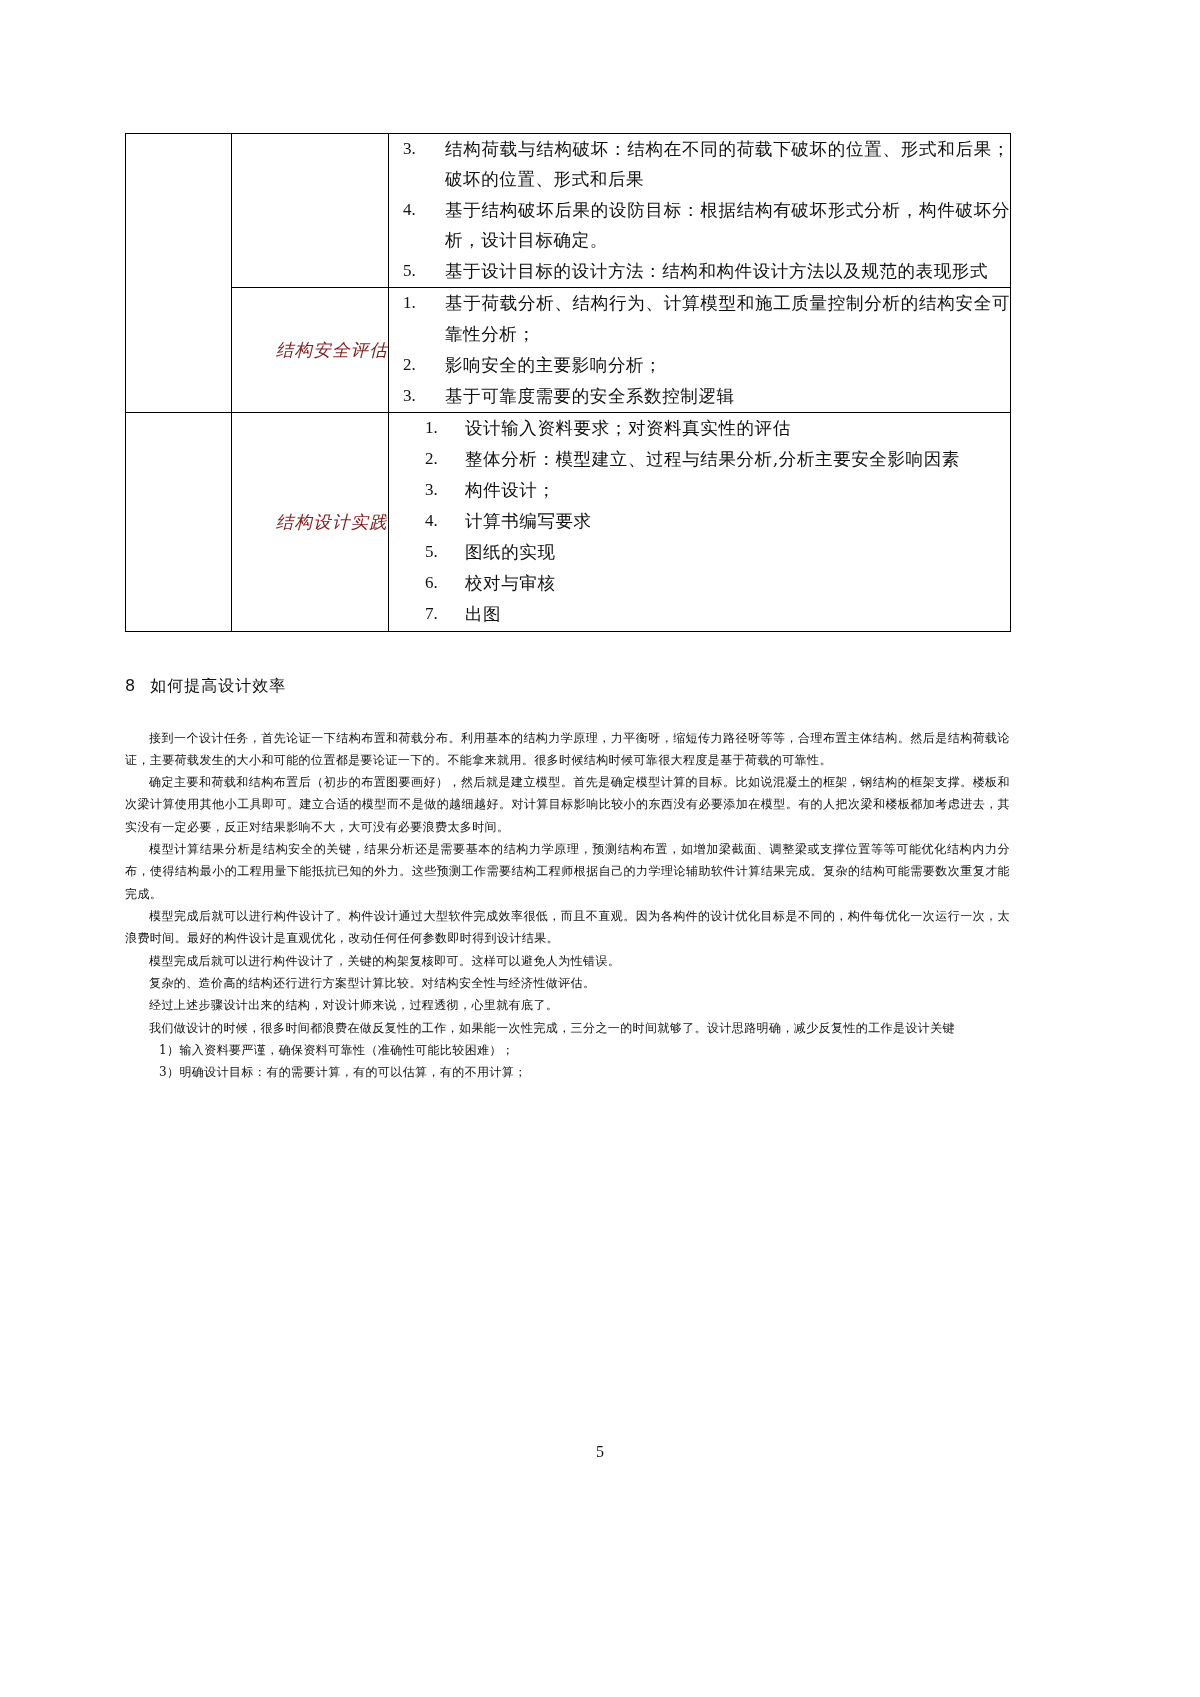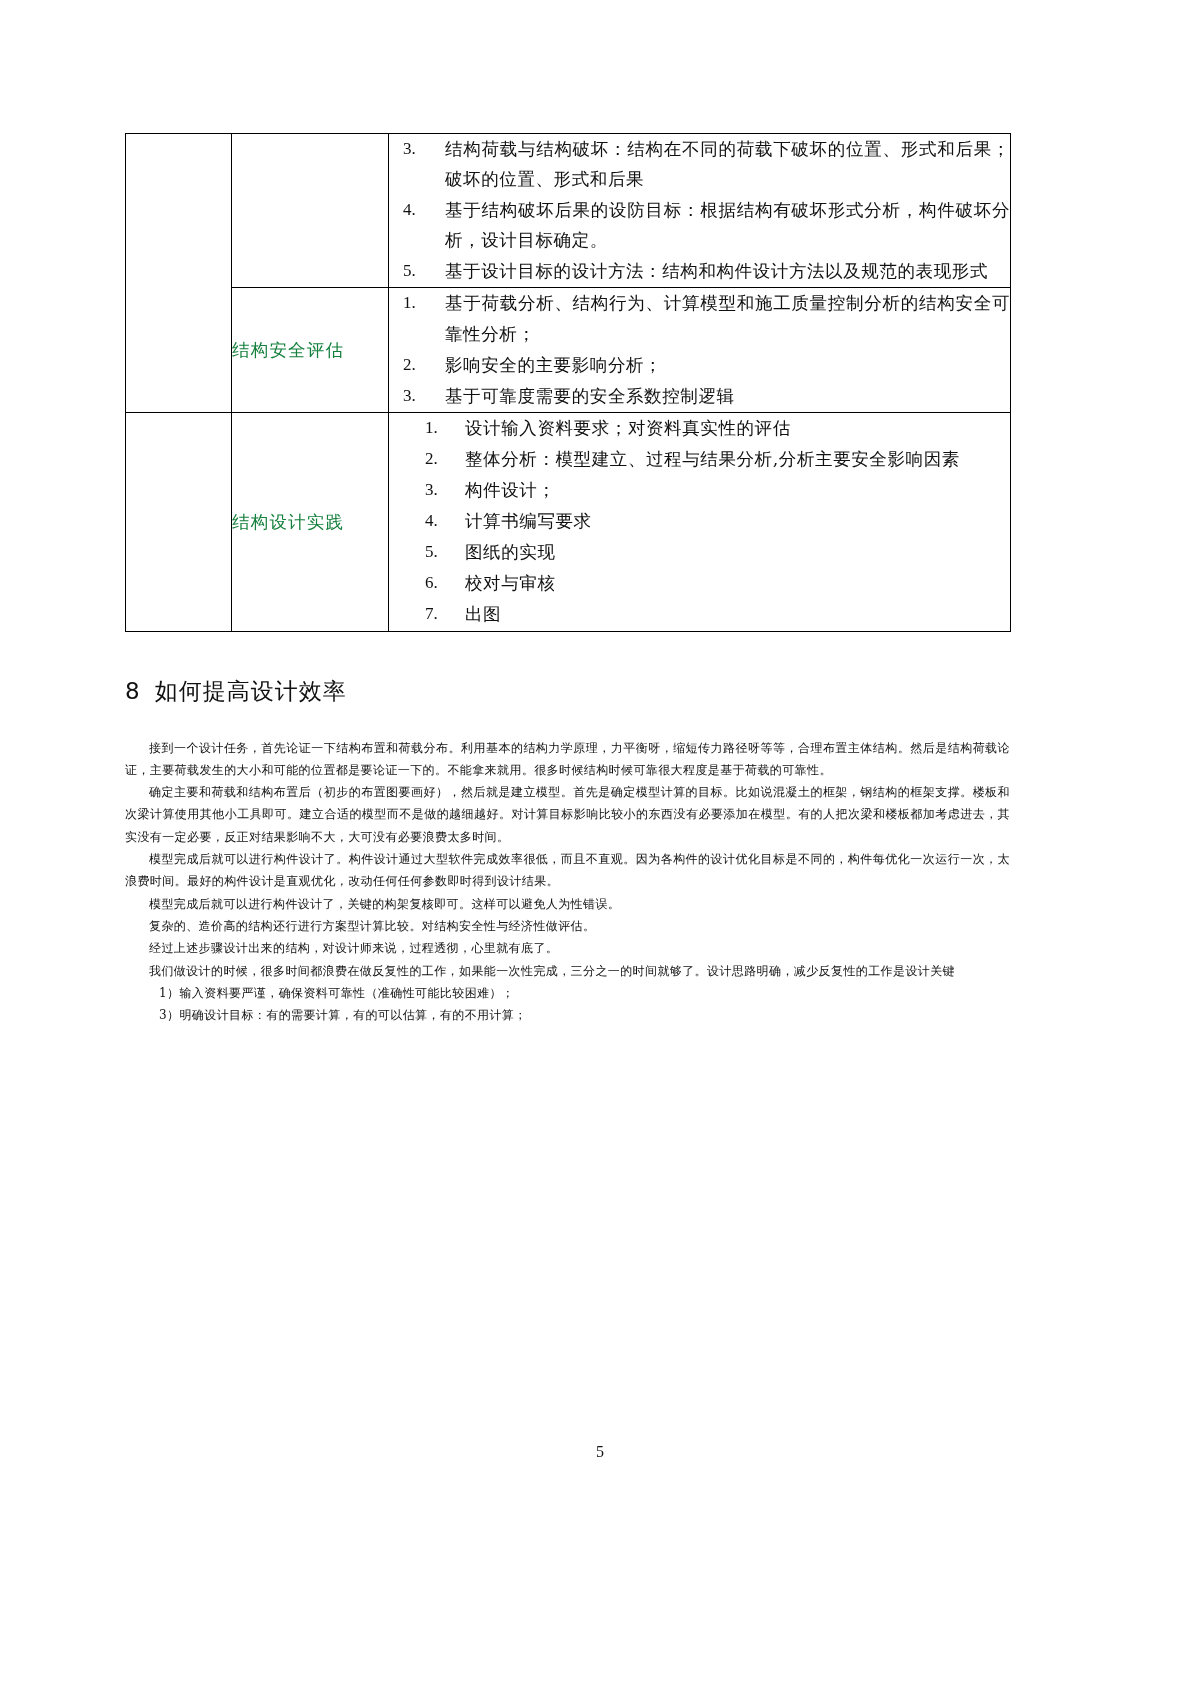--- a/index.html
+++ b/index.html
@@ -37,26 +37,27 @@
   table.doc-table td {
     border: 1.4px solid #000000;
     vertical-align: middle;
     padding: 0;
   }
   .col-a { width: 106px; }
   .col-b { width: 157px; }
   .col-c { width: 622px; }
 
   .cell-label {
-    text-align: left;
+    text-align: right;
     font-family: "DejaVu Serif", "Liberation Serif", serif;
     font-size: 17.5px;
     letter-spacing: 1.2px;
-    color: #15803d;
+    color: #7f1d1d;
     padding: 6px 4px;
+    font-style: italic;
   }
   .cell-list {
     padding: 7px 10px 9px 6px;
   }
   ol.numlist {
     margin: 0;
     padding: 0;
     list-style: none;
   }
   ol.numlist > li {
@@ -78,21 +79,21 @@
     font-size: 17px;
     letter-spacing: 0;
   }
   ol.numlist.indent2 > li { padding-left: 76px; }
   ol.numlist.indent2 > li .num { left: 36px; }
 
   
   h2.section-heading {
     font-family: "DejaVu Sans", "Liberation Sans", sans-serif;
     font-weight: normal;
-    font-size: 23px;
+    font-size: 16px;
     letter-spacing: 1px;
     margin: 44px 0 0 0;
     padding: 0;
     color: #111;
   }
   h2.section-heading .hnum {
     margin-right: 14px;
   }
 
   
@@ -221,20 +222,21 @@
       </tbody>
     </table>
 
     <h2 class="section-heading">
       <span class="hnum">8</span><span>如何提高设计效率</span>
     </h2>
 
     <div class="body-block">
       <p class="para">接到一个设计任务，首先论证一下结构布置和荷载分布。利用基本的结构力学原理，力平衡呀，缩短传力路径呀等等，合理布置主体结构。然后是结构荷载论证，主要荷载发生的大小和可能的位置都是要论证一下的。不能拿来就用。很多时候结构时候可靠很大程度是基于荷载的可靠性。</p>
       <p class="para">确定主要和荷载和结构布置后（初步的布置图要画好），然后就是建立模型。首先是确定模型计算的目标。比如说混凝土的框架，钢结构的框架支撑。楼板和次梁计算使用其他小工具即可。建立合适的模型而不是做的越细越好。对计算目标影响比较小的东西没有必要添加在模型。有的人把次梁和楼板都加考虑进去，其实没有一定必要，反正对结果影响不大，大可没有必要浪费太多时间。</p>
+      <p class="para">模型计算结果分析是结构安全的关键，结果分析还是需要基本的结构力学原理，预测结构布置，如增加梁截面、调整梁或支撑位置等等可能优化结构内力分布，使得结构最小的工程用量下能抵抗已知的外力。这些预测工作需要结构工程师根据自己的力学理论辅助软件计算结果完成。复杂的结构可能需要数次重复才能完成。</p>
       <p class="para">模型完成后就可以进行构件设计了。构件设计通过大型软件完成效率很低，而且不直观。因为各构件的设计优化目标是不同的，构件每优化一次运行一次，太浪费时间。最好的构件设计是直观优化，改动任何任何参数即时得到设计结果。</p>
       <p class="para">模型完成后就可以进行构件设计了，关键的构架复核即可。这样可以避免人为性错误。</p>
       <p class="para">复杂的、造价高的结构还行进行方案型计算比较。对结构安全性与经济性做评估。</p>
       <p class="para">经过上述步骤设计出来的结构，对设计师来说，过程透彻，心里就有底了。</p>
       <p class="para">我们做设计的时候，很多时间都浪费在做反复性的工作，如果能一次性完成，三分之一的时间就够了。设计思路明确，减少反复性的工作是设计关键</p>
       <p class="para item">1）输入资料要严谨，确保资料可靠性（准确性可能比较困难）；</p>
       <p class="para item">3）明确设计目标：有的需要计算，有的可以估算，有的不用计算；</p>
     </div>
 
   </div>

